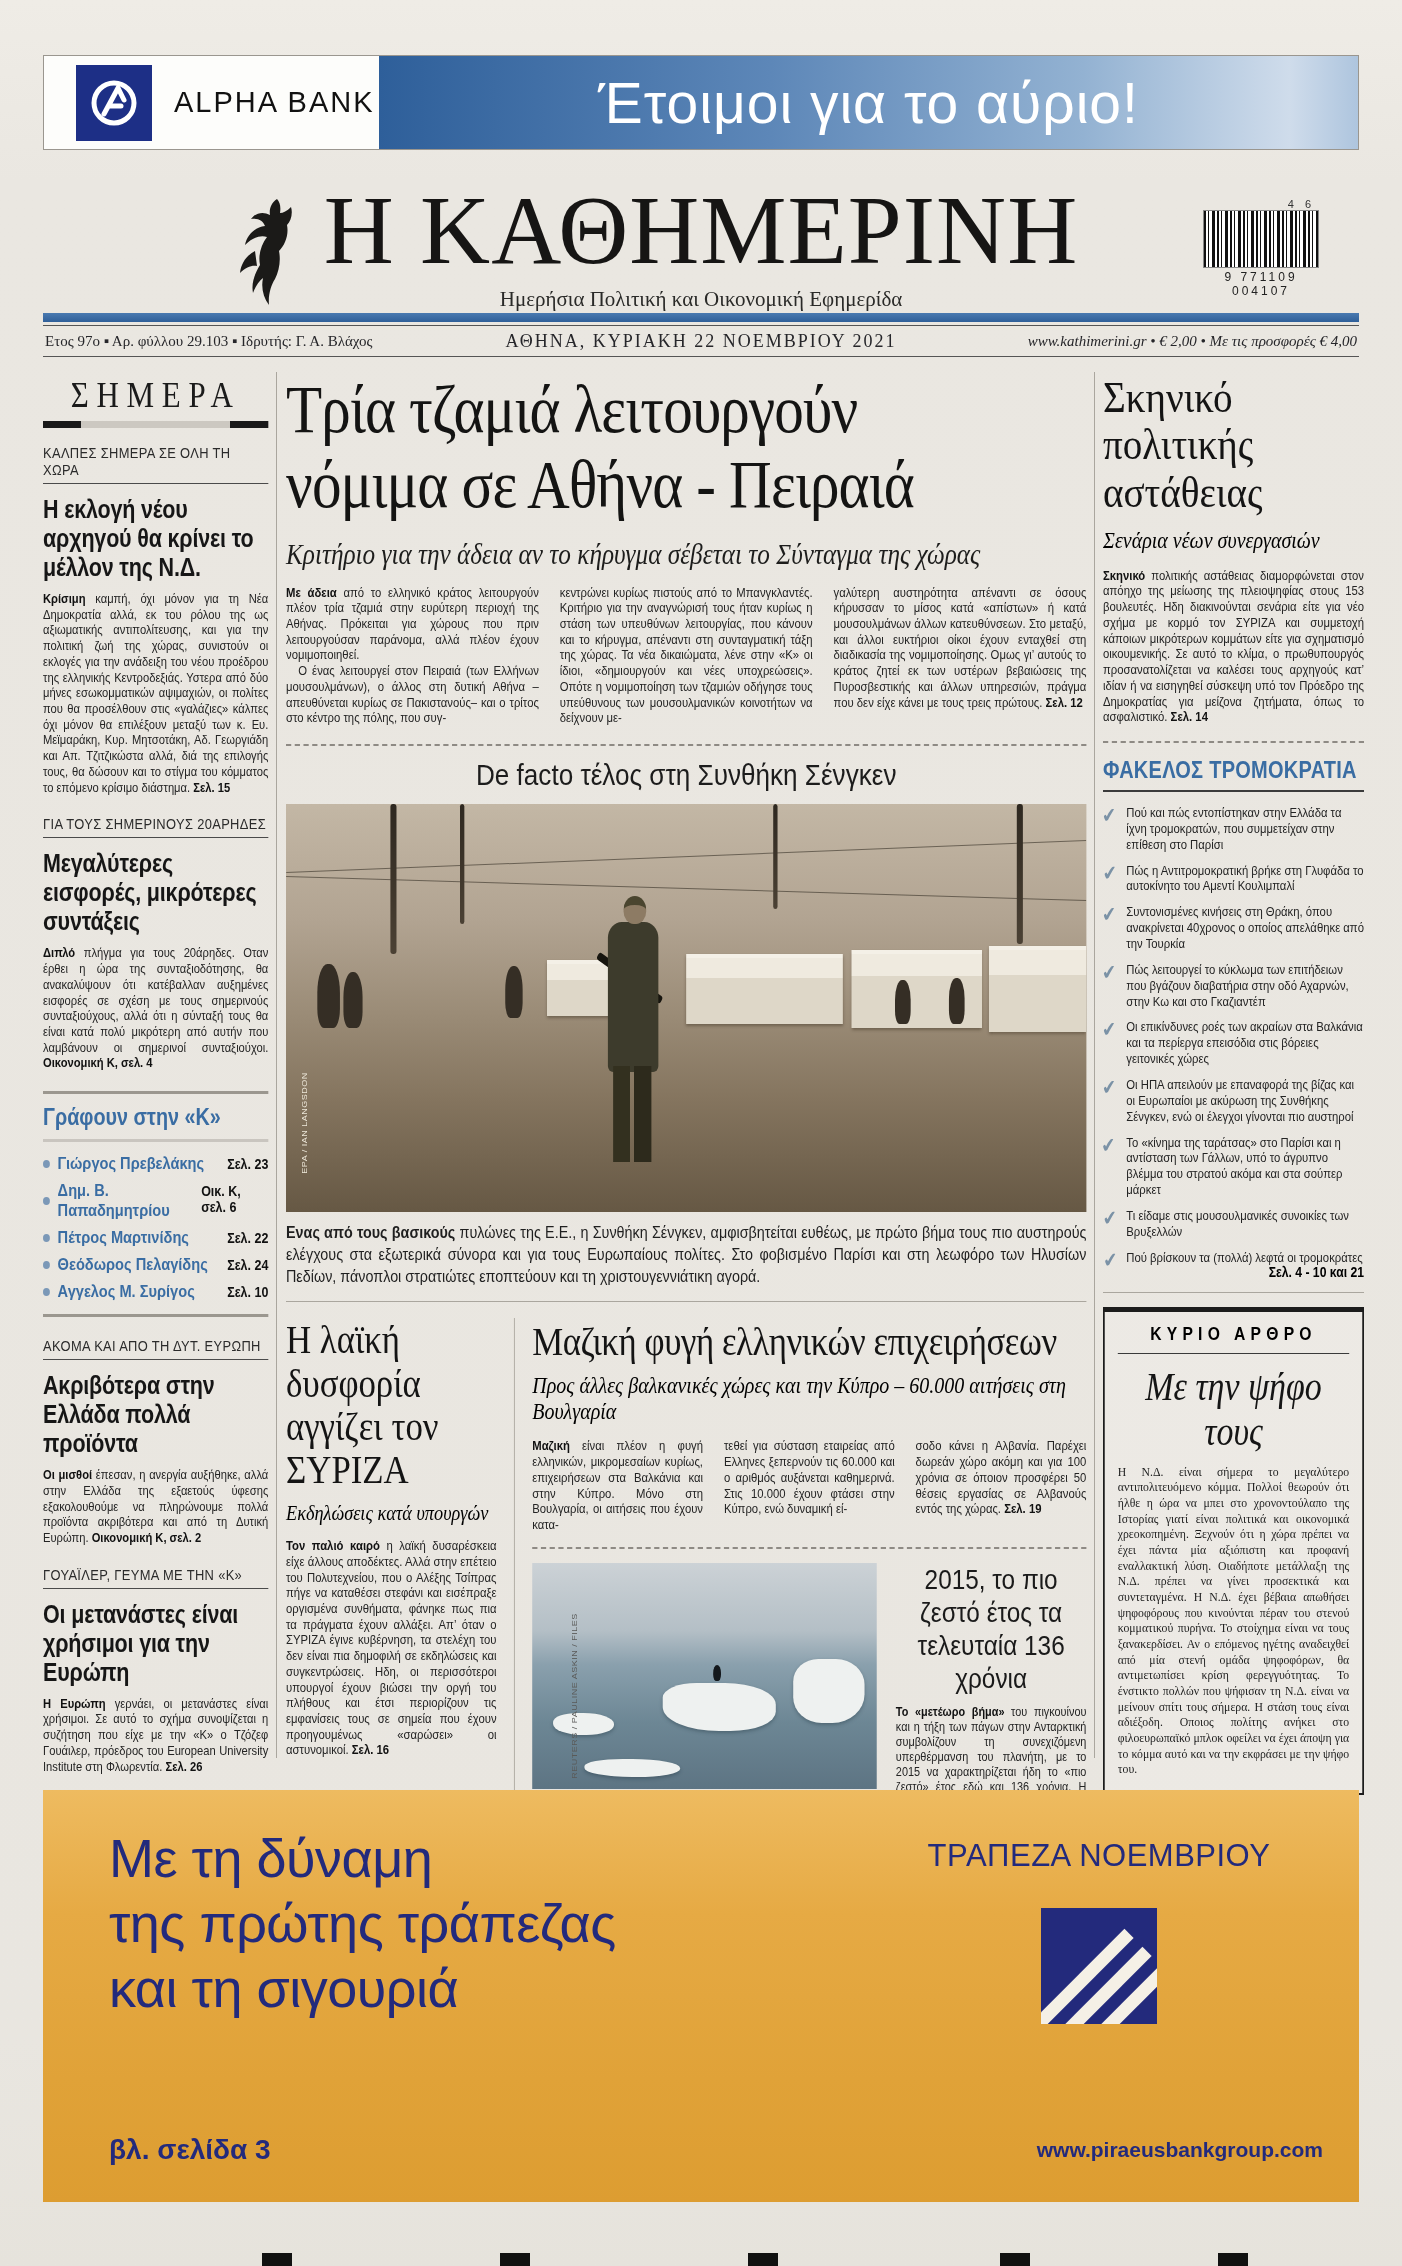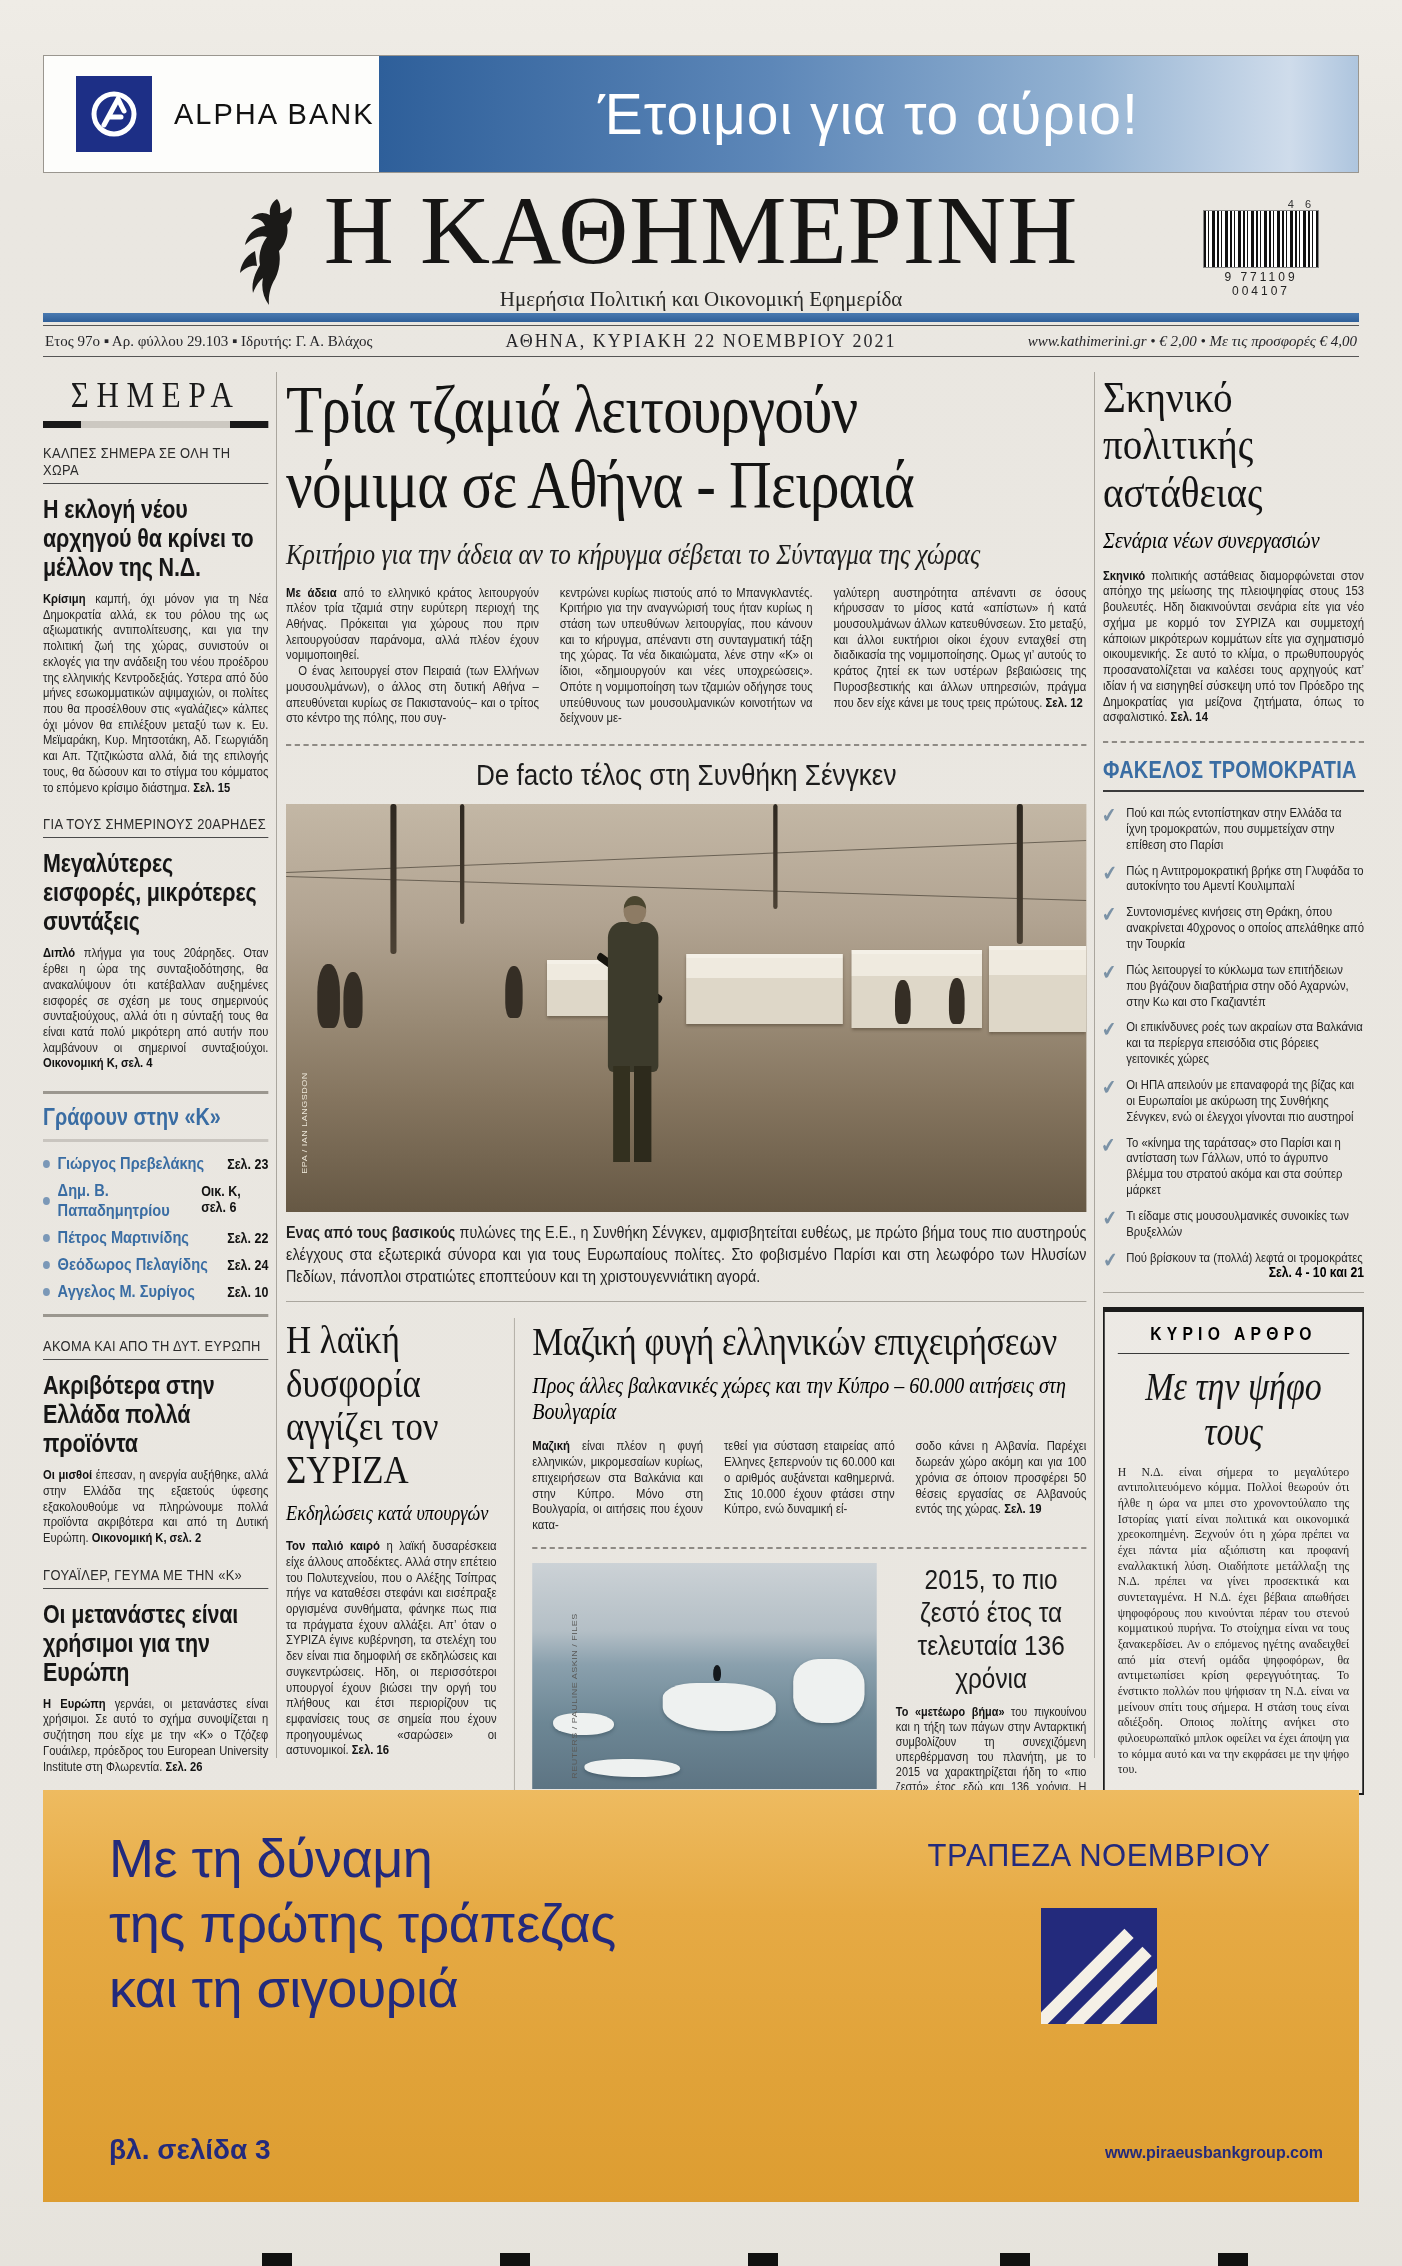--- a/index.html
+++ b/index.html
@@ -2,21 +2,21 @@
 <html><head>
 <meta charset="utf-8">
 <style>
   * { margin:0; padding:0; box-sizing:border-box; }
   html,body { width:1402px; }
   body { height:2266px; position:relative; background:#d8d5cf; font-family:"Liberation Sans","DejaVu Sans",sans-serif; }
   .page { position:absolute; inset:0; background:linear-gradient(180deg,#efece6 0%,#eae7e1 8%,#e9e6e0 90%,#e6e3dc 100%); overflow:hidden; }
   .serif { font-family:"Liberation Serif","DejaVu Serif",serif; }
 
   
-  .top-ad { position:absolute; left:43px; top:55px; width:1316px; height:118px; background:#fdfdfb; border:1px solid #9a968f; }
+  .top-ad { position:absolute; left:43px; top:55px; width:1316px; height:95px; background:#fdfdfb; border:1px solid #9a968f; }
   .alpha-left { position:absolute; left:0; top:0; width:335px; height:100%; display:flex; align-items:center; }
   .alpha-logo { width:76px; height:76px; background:#1d2f86; margin-left:32px; display:flex; align-items:center; justify-content:center; }
   .alpha-brand { font-size:29px; letter-spacing:2px; color:#111; margin-left:22px; }
   .alpha-blue { position:absolute; left:335px; right:0; top:0; bottom:0;
     background:linear-gradient(90deg,#2e5f9a 0%,#5d87b8 40%,#93b2d2 72%,#cfdceb 93%,#aec5de 100%); }
   .alpha-slogan { position:absolute; inset:0; display:flex; align-items:center; justify-content:center; color:#fff; font-size:57px; letter-spacing:1px; }
 
   
   .masthead-title { position:absolute; left:0; right:0; top:182px; text-align:center; font-size:97px; line-height:1; color:#161514; letter-spacing:1px; }
   .griffin { position:absolute; left:225px; top:193px; }
@@ -117,21 +117,21 @@
   
   .bottom-ad { position:absolute; left:43px; top:1790px; width:1316px; height:412px;
     background:linear-gradient(180deg,#eebb60 0%,#e6aa44 30%,#e0a238 70%,#dd9d31 100%); }
   .pb-line { color:#232a7c; font-weight:normal; font-size:54px; line-height:1.2; letter-spacing:-.5px; }
   .pb-text { position:absolute; left:66px; top:36px; }
   .pb-note { position:absolute; left:66px; bottom:36px; color:#232a7c; font-weight:bold; font-size:28px; }
   .pb-right { position:absolute; right:70px; top:48px; width:380px; text-align:center; }
   .pb-brand { color:#232a7c; font-size:31px; letter-spacing:.5px; }
   .pb-logo { width:116px; height:116px; background:#232a7c; margin:34px auto 0; position:relative; overflow:hidden; }
   .pb-stripe { position:absolute; width:150px; height:13px; background:#f5f0e6; transform:rotate(-45deg); }
-  .pb-url { position:absolute; right:36px; bottom:40px; color:#232a7c; font-weight:bold; font-size:16px; }
+  .pb-url { position:absolute; right:36px; bottom:40px; color:#232a7c; font-weight:bold; font-size:21px; }
 
   .regmark { position:absolute; bottom:0; height:13px; width:30px; background:#111; }
 </style>
 </head>
 <body>
 
 <div class="page">
 
   <div class="top-ad">
     <div class="alpha-left">

